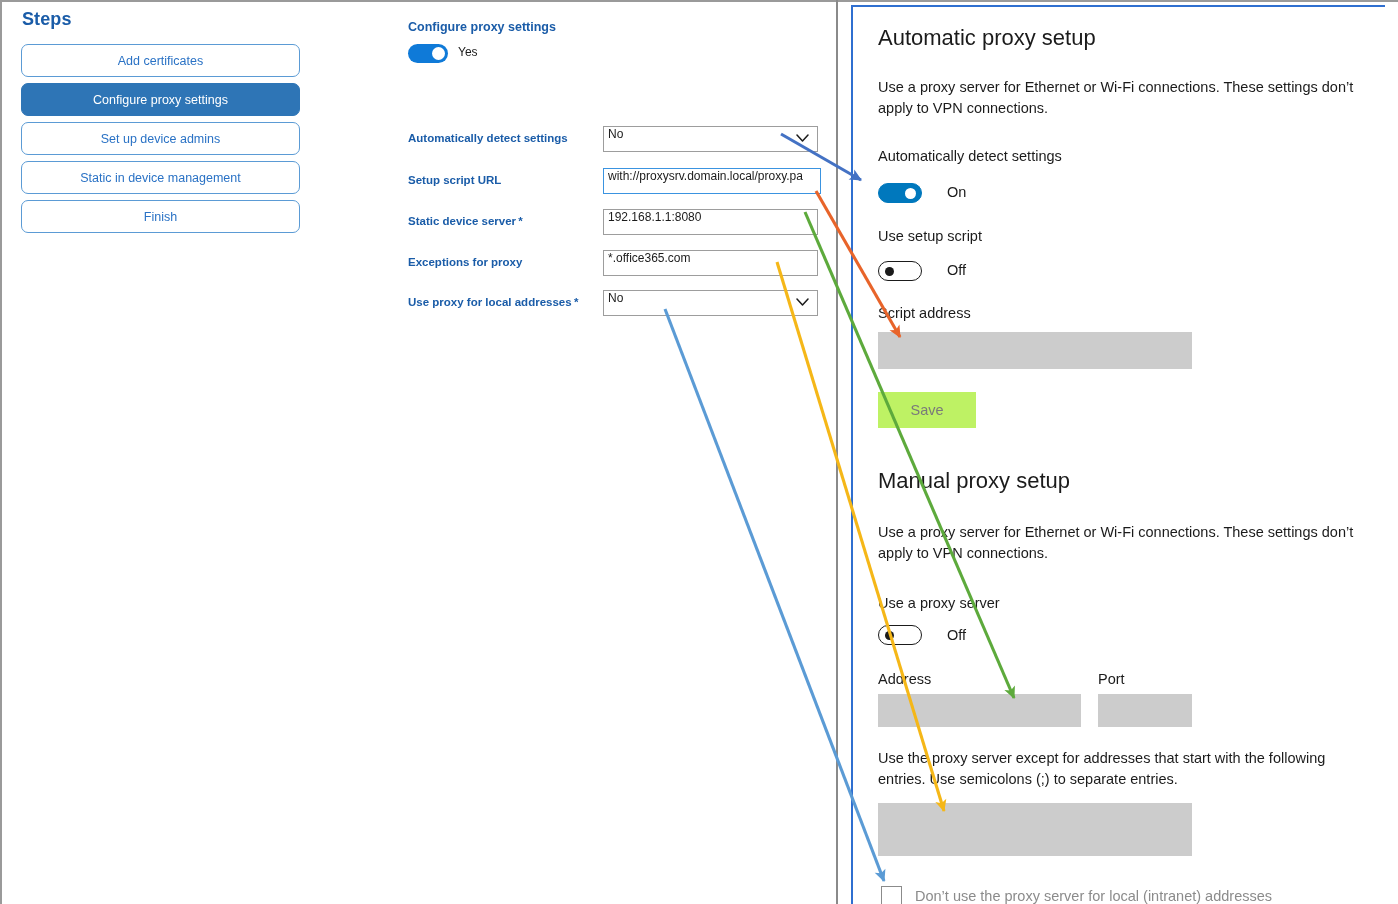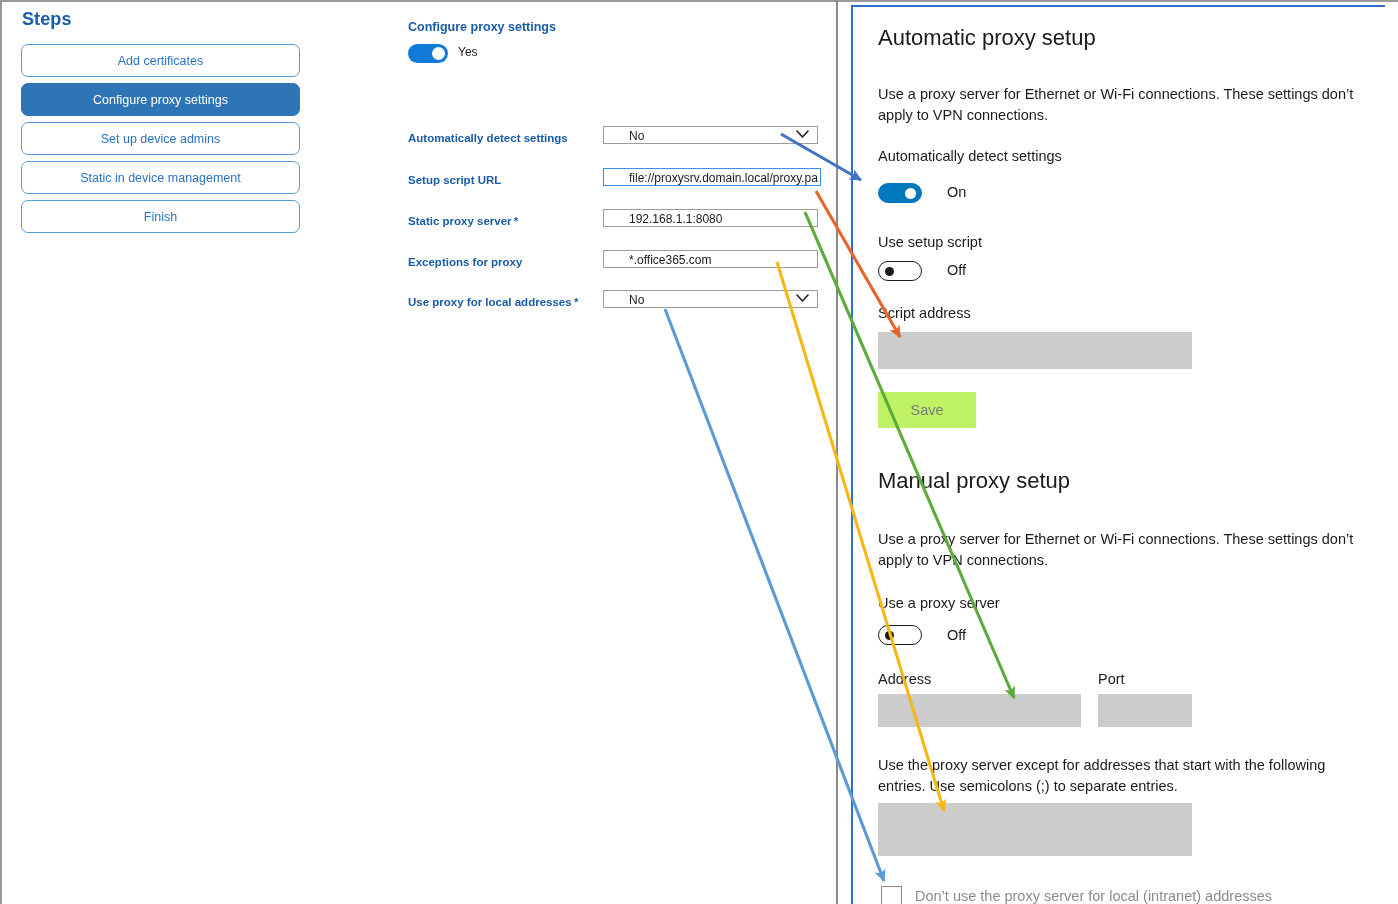--- a/index.html
+++ b/index.html
@@ -67,25 +67,25 @@
   .field-row{position:absolute;left:70px;width:428px;height:28px;}
   .field-label{
     position:absolute;left:0;top:6px;width:190px;
     font-size:11.5px;font-weight:bold;color:#1a5ca8;
     white-space:nowrap;
   }
   .req{color:#1a5ca8;font-weight:bold;}
   .ctrl{
     position:absolute;left:195px;top:0;
     box-sizing:border-box;
-    width:215px;height:18px;
+    width:215px;height:26px;
     border:1px solid #9d9d9d;background:#ffffff;
     font-size:12px;color:#1b1b1b;
-    display:flex;align-items:flex-end;
-    padding:0 25px;
+    display:flex;align-items:flex-start;
+    padding:0 4px;
     overflow:hidden;white-space:nowrap;
   }
   .ctrl.focused{border:1.6px solid #3a93e0;width:218px;}
   .ctrl.select{padding-right:26px;}
   .chev{
     position:absolute;right:8px;top:50%;transform:translateY(-50%);
     pointer-events:none;
   }
 
   
@@ -98,21 +98,21 @@
     background:#ffffff;
     overflow:hidden;
   }
   .win-inner{position:absolute;left:0;top:0;width:547px;height:899px;}
   .w-h1{
     position:absolute;left:25px;
     font-size:22px;font-weight:400;color:#1b1b1b;
   }
   .w-p{
     position:absolute;left:25px;width:497px;
-    font-size:14.5px;line-height:21px;color:#1b1b1b;margin-top:7px;
+    font-size:14.5px;line-height:21px;color:#1b1b1b;
   }
   .w-lbl{
     position:absolute;left:25px;
     font-size:14.5px;color:#1b1b1b;
   }
   .w-toggle{
     position:absolute;left:25px;
     width:44px;height:20px;border-radius:10px;
     box-sizing:border-box;cursor:pointer;
   }
@@ -197,27 +197,27 @@
           </svg>
         </span>
       </div>
     </div>
 
     <div class="field-row" style="top:168px">
       <div class="field-label">
         <span>Setup script URL</span>
       </div>
       <div class="ctrl focused">
-        <span>file://proxysrv.domain.local/proxy.pa</span>
+        <span>with://proxysrv.domain.local/proxy.pa</span>
       </div>
     </div>
 
     <div class="field-row" style="top:209px">
       <div class="field-label">
-        <span>Static proxy server</span><span class="req"> *</span>
+        <span>Static device server</span><span class="req"> *</span>
       </div>
       <div class="ctrl">
         <span>192.168.1.1:8080</span>
       </div>
     </div>
 
     <div class="field-row" style="top:250px">
       <div class="field-label">
         <span>Exceptions for proxy</span>
       </div>
@@ -250,21 +250,21 @@
       <div class="w-h1" style="top:18px">Automatic proxy setup</div>
 
       <div class="w-p" style="top:70px">Use a proxy server for Ethernet or Wi-Fi connections. These settings don’t apply to VPN connections.</div>
 
       <div class="w-lbl" style="top:141px">Automatically detect settings</div>
       <div class="w-toggle on" style="top:176px">
         <span class="k"></span>
       </div>
       <div class="w-tgl-txt" style="left:94px;top:177px">On</div>
 
-      <div class="w-lbl" style="top:227px">Use setup script</div>
+      <div class="w-lbl" style="top:221px">Use setup script</div>
       <div class="w-toggle off" style="top:254px">
         <span class="k"></span>
       </div>
       <div class="w-tgl-txt" style="left:94px;top:255px">Off</div>
 
       <div class="w-lbl" style="top:298px">Script address</div>
       <div class="w-box" style="left:25px;top:325px;width:314px;height:37px"></div>
 
       <div class="w-save" style="left:25px;top:385px;width:98px;height:36px">Save</div>
 

